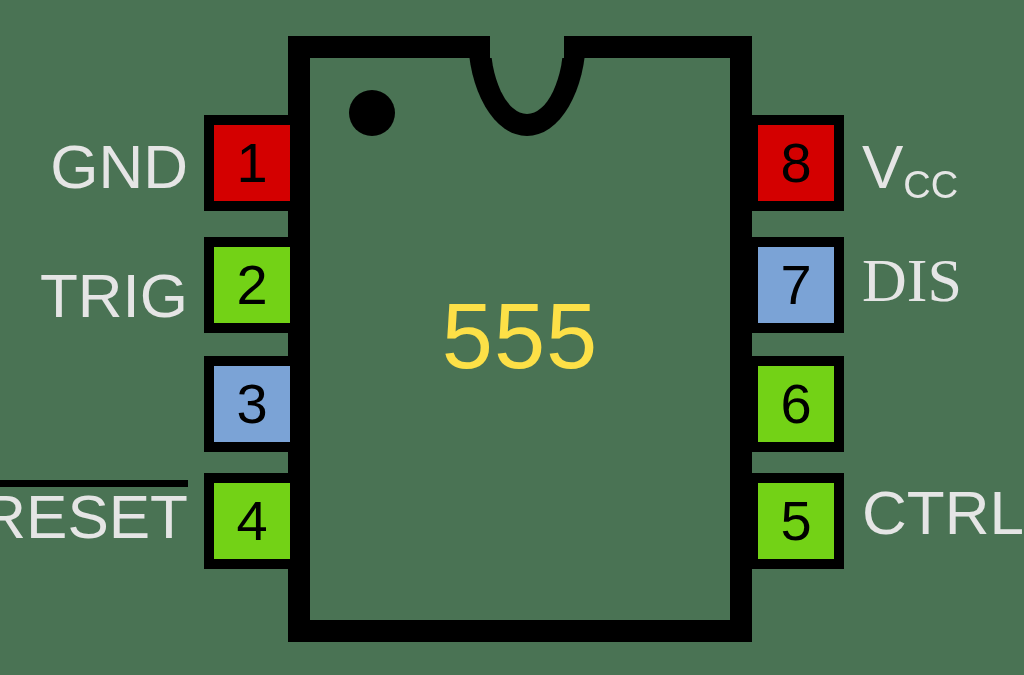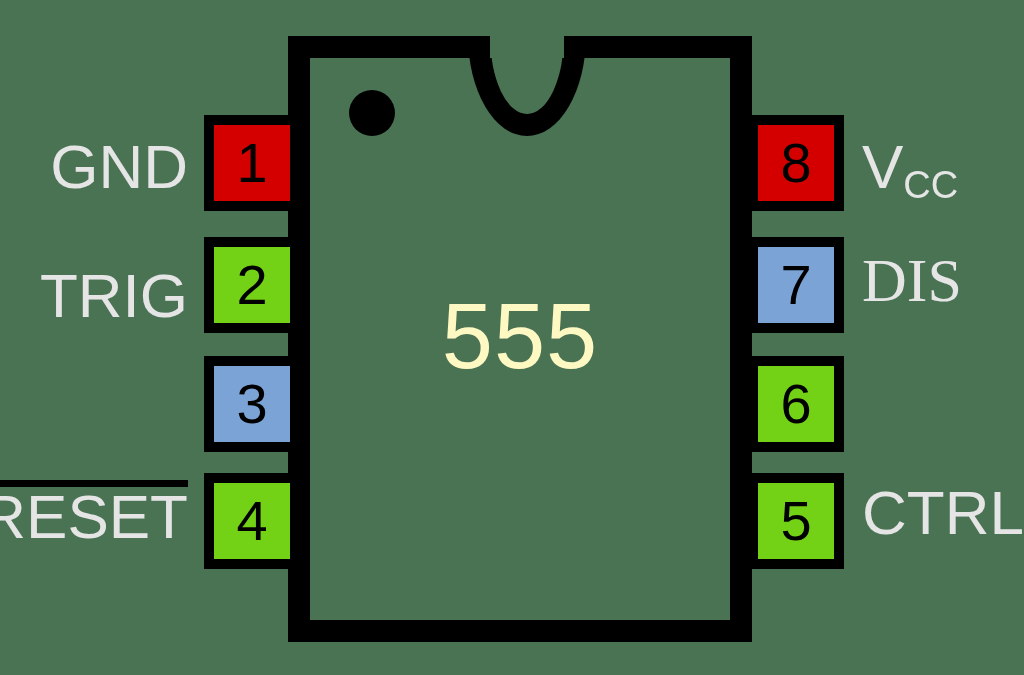--- a/index.html
+++ b/index.html
@@ -69,21 +69,21 @@
 
   
   .chip-label {
     position: absolute;
     left: 288px;
     top: 290px;
     width: 464px;
     text-align: center;
     font-size: 92px;
     line-height: 92px;
-    color: #fef9c3;
+    color: #fde047;
     letter-spacing: 1px;
   }
 
   
   .pin-box {
     position: absolute;
     width: 96px;
     height: 96px;
     box-sizing: border-box;
     border: 10px solid #000000;

